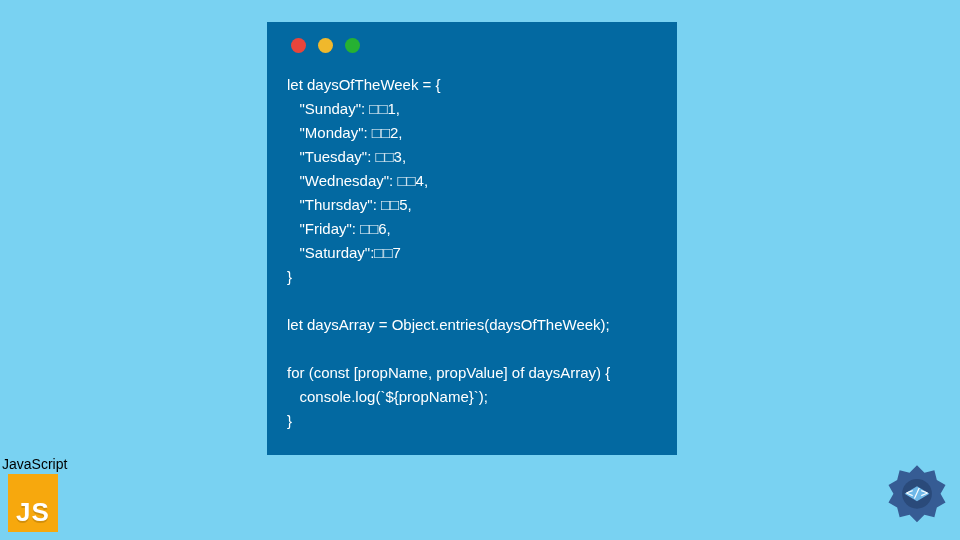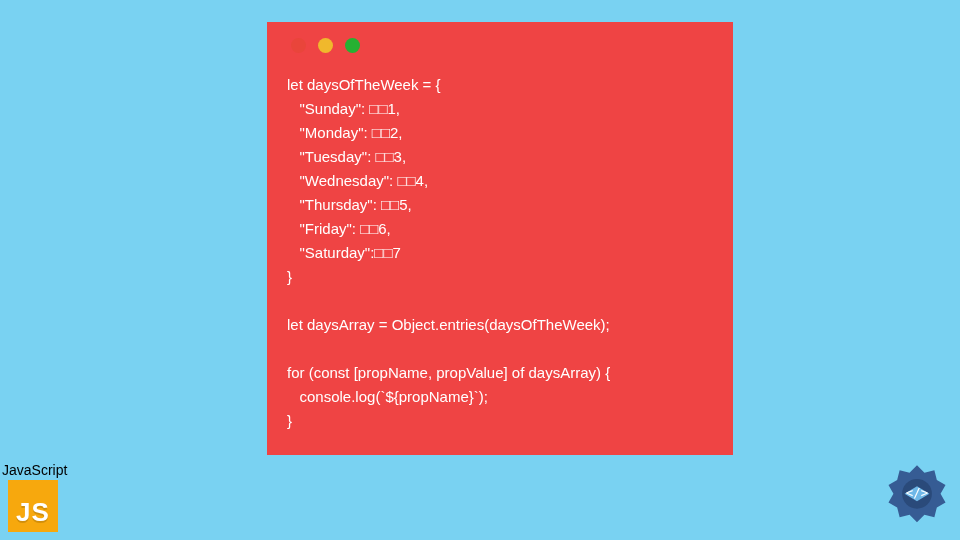--- a/index.html
+++ b/index.html
@@ -8,22 +8,22 @@
     height: 540px;
     background: #79d2f2;
     position: relative;
     font-family: Arial, Helvetica, sans-serif;
     overflow: hidden;
   }
   .code-window {
     position: absolute;
     left: 267px;
     top: 22px;
-    width: 466px;
-    background: #ef4444;
+    width: 410px;
+    background: #0369a1;
     padding: 16px 20px 22px 20px;
   }
   .traffic-lights {
     display: flex;
     gap: 12px;
     margin-bottom: 20px;
     margin-left: 4px;
   }
   .dot {
     width: 15px;
@@ -47,21 +47,21 @@
     text-align: right;
   }
   .js-label {
     font-size: 14px;
     color: #000;
     margin-bottom: 2px;
     margin-left: 0;
   }
   .js-logo {
     width: 50px;
-    height: 52px;
+    height: 58px;
     background: #f7a80d;
     display: flex;
     align-items: flex-end;
     justify-content: center;
     padding-bottom: 4px;
     margin-left: 6px;
   }
   .js-logo span {
     font-weight: bold;
     font-size: 26px;

